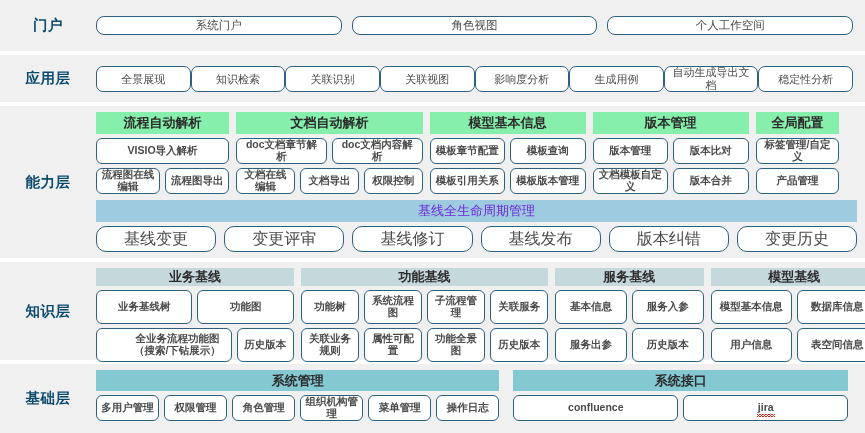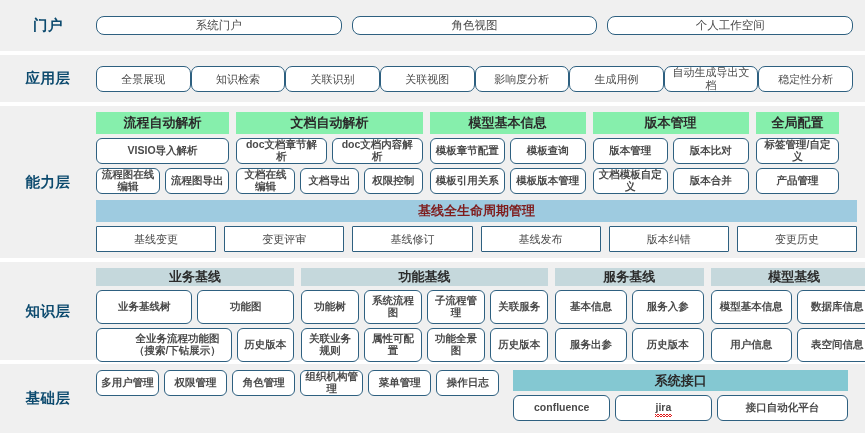--- a/index.html
+++ b/index.html
@@ -124,26 +124,26 @@
   .group-line .pill { flex: 1; height: 26px; }
 
   
   .baseline-block { display: flex; flex-direction: column; gap: 4px; }
   .baseline-head {
     height: 22px;
     display: flex;
     align-items: center;
     justify-content: center;
     font-size: 13px;
-    font-weight: bold;
-    color: #7f1d1d;
+    font-weight: normal;
+    color: #6d28d9;
     background: #9ecbe0;
   }
   .baseline-line { display: flex; gap: 8px; }
-  .baseline-line .pill { flex: 1; height: 26px; font-size: 11px; border-radius: 1px; }
+  .baseline-line .pill { flex: 1; height: 26px; font-size: 16px; border-radius: 10px; }
 
   
   .row-know { height: 98px; align-items: stretch; padding-top: 6px; padding-bottom: 6px; }
   .row-know .layer-label { display: flex; align-items: center; justify-content: center; }
   .row-know .layer-body { align-items: stretch; gap: 7px; }
   .row-know .group-head { background: #c5d8dc; }
   .row-know .group-line .pill { height: 34px; }
 
   
   .row-base { height: 70px; align-items: stretch; padding-top: 6px; padding-bottom: 6px; }
@@ -355,41 +355,41 @@
       </div>
 
     </div>
   </div>
 
   <div class="layer row-base">
     <div class="layer-label">基础层</div>
     <div class="layer-body">
 
       <div class="cap-group" style="flex:0 0 53%;">
+        <div class="group-head">系统管理</div>
         <div class="group-rows">
           <div class="group-line">
             <div class="pill">多用户管理</div>
             <div class="pill">权限管理</div>
             <div class="pill">角色管理</div>
             <div class="pill">组织机构管理</div>
             <div class="pill">菜单管理</div>
             <div class="pill">操作日志</div>
           </div>
         </div>
       </div>
 
       <div class="cap-group" style="flex:0 0 44%;">
         <div class="group-head">系统接口</div>
         <div class="group-rows">
           <div class="group-line">
             <div class="pill">confluence</div>
             <div class="pill">
                 <span class="misspelled">jira</span>
               </div>
-            <div class="pill" style="flex:1.4;">接口自动化平台</div>
           </div>
         </div>
       </div>
 
     </div>
   </div>
 
 </div>
 
 </body></html>

